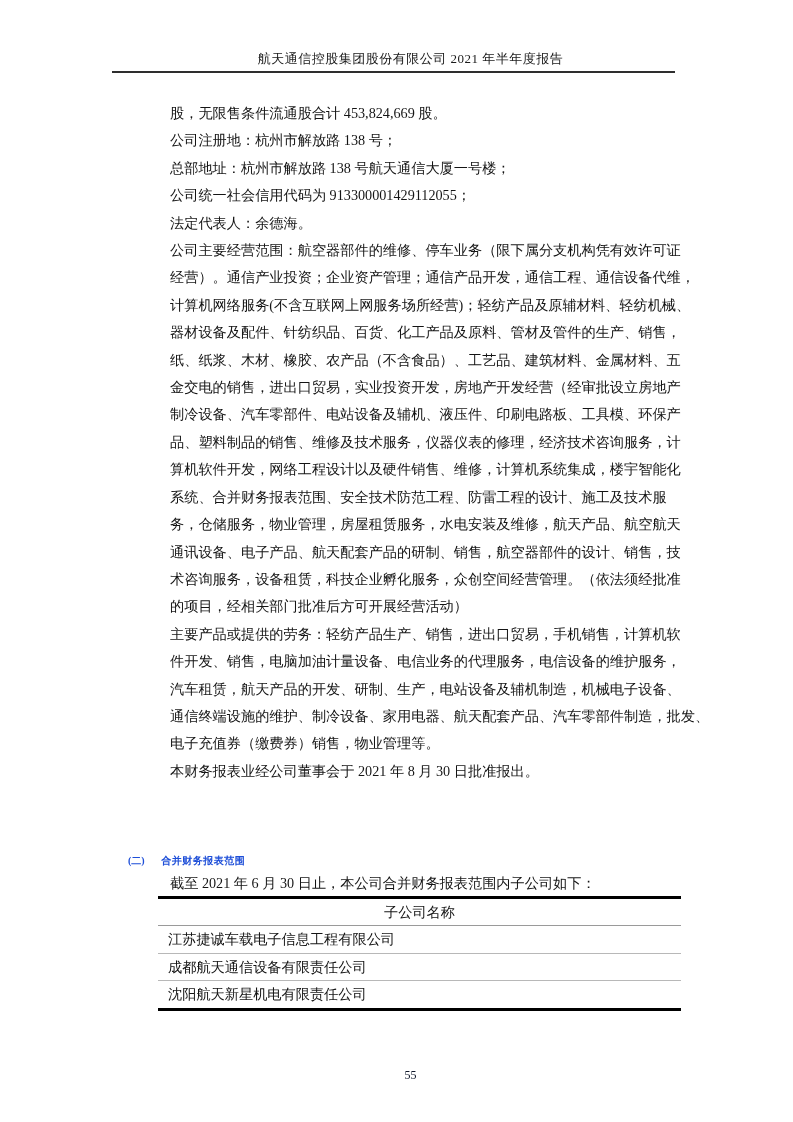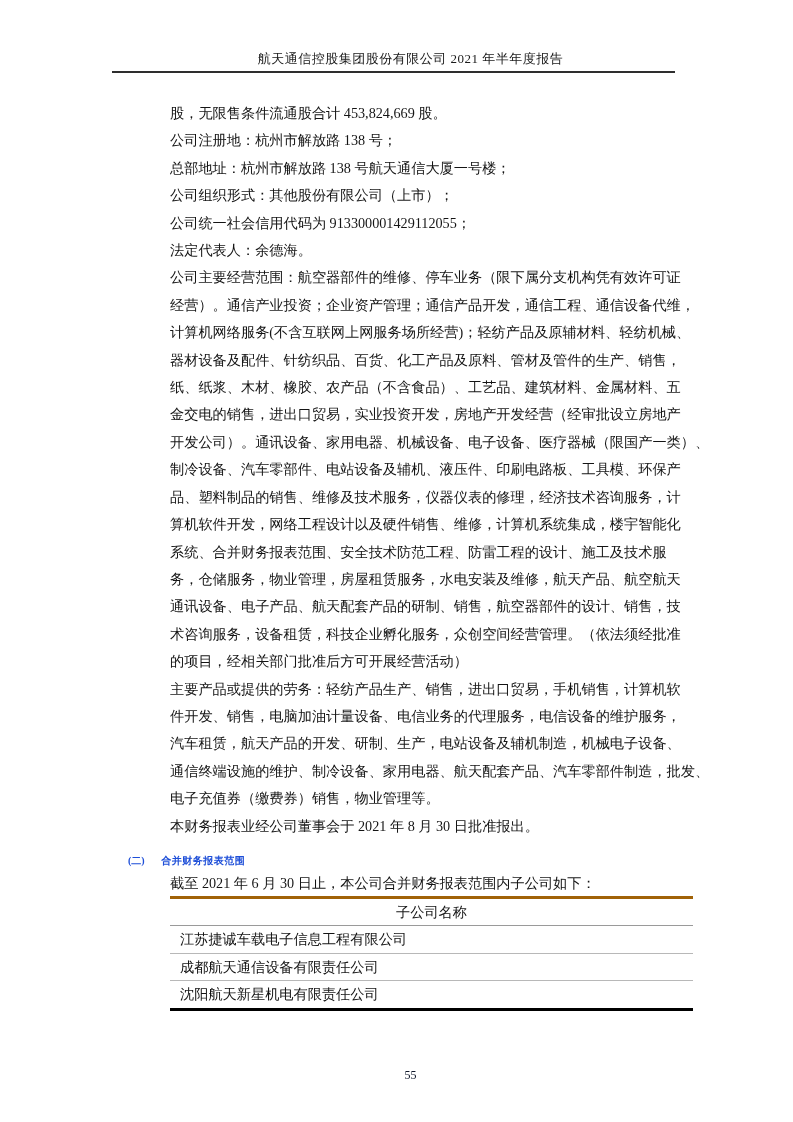--- a/index.html
+++ b/index.html
@@ -63,24 +63,24 @@
     left: 170px;
     top: 871px;
     width: 560px;
     height: 25px;
     line-height: 25px;
     font-size: 14.2px;
     white-space: nowrap;
   }
   .sub-table {
     position: absolute;
-    left: 170px;
+    left: 158px;
     top: 896px;
     width: 523px;
-    border-top: 3px solid #a16207;
+    border-top: 3px solid #000000;
     border-bottom: 3px solid #000;
     box-sizing: border-box;
   }
   .t-header {
     height: 26px;
     line-height: 26px;
     text-align: center;
     font-size: 14.2px;
     border-bottom: 1px solid #9a9a9a;
   }
@@ -109,30 +109,28 @@
 <div class="page">
 
   <div class="page-header">航天通信控股集团股份有限公司 2021 年半年度报告</div>
 
   <div class="header-rule"></div>
 
   <div class="content">
       <div class="line">股，无限售条件流通股合计 453,824,669 股。</div>
       <div class="line">公司注册地：杭州市解放路 138 号；</div>
       <div class="line">总部地址：杭州市解放路 138 号航天通信大厦一号楼；</div>
-      <div class="line">公司组织形式：其他股份有限公司（上市）；</div>
       <div class="line">公司统一社会信用代码为 913300001429112055；</div>
       <div class="line">法定代表人：余德海。</div>
       <div class="line">公司主要经营范围：航空器部件的维修、停车业务（限下属分支机构凭有效许可证</div>
       <div class="line">经营）。通信产业投资；企业资产管理；通信产品开发，通信工程、通信设备代维，</div>
       <div class="line">计算机网络服务(不含互联网上网服务场所经营)；轻纺产品及原辅材料、轻纺机械、</div>
       <div class="line">器材设备及配件、针纺织品、百货、化工产品及原料、管材及管件的生产、销售，</div>
       <div class="line">纸、纸浆、木材、橡胶、农产品（不含食品）、工艺品、建筑材料、金属材料、五</div>
       <div class="line">金交电的销售，进出口贸易，实业投资开发，房地产开发经营（经审批设立房地产</div>
-      <div class="line">开发公司）。通讯设备、家用电器、机械设备、电子设备、医疗器械（限国产一类）、</div>
       <div class="line">制冷设备、汽车零部件、电站设备及辅机、液压件、印刷电路板、工具模、环保产</div>
       <div class="line">品、塑料制品的销售、维修及技术服务，仪器仪表的修理，经济技术咨询服务，计</div>
       <div class="line">算机软件开发，网络工程设计以及硬件销售、维修，计算机系统集成，楼宇智能化</div>
       <div class="line">系统、合并财务报表范围、安全技术防范工程、防雷工程的设计、施工及技术服</div>
       <div class="line">务，仓储服务，物业管理，房屋租赁服务，水电安装及维修，航天产品、航空航天</div>
       <div class="line">通讯设备、电子产品、航天配套产品的研制、销售，航空器部件的设计、销售，技</div>
       <div class="line">术咨询服务，设备租赁，科技企业孵化服务，众创空间经营管理。（依法须经批准</div>
       <div class="line">的项目，经相关部门批准后方可开展经营活动）</div>
       <div class="line">主要产品或提供的劳务：轻纺产品生产、销售，进出口贸易，手机销售，计算机软</div>
       <div class="line">件开发、销售，电脑加油计量设备、电信业务的代理服务，电信设备的维护服务，</div>

